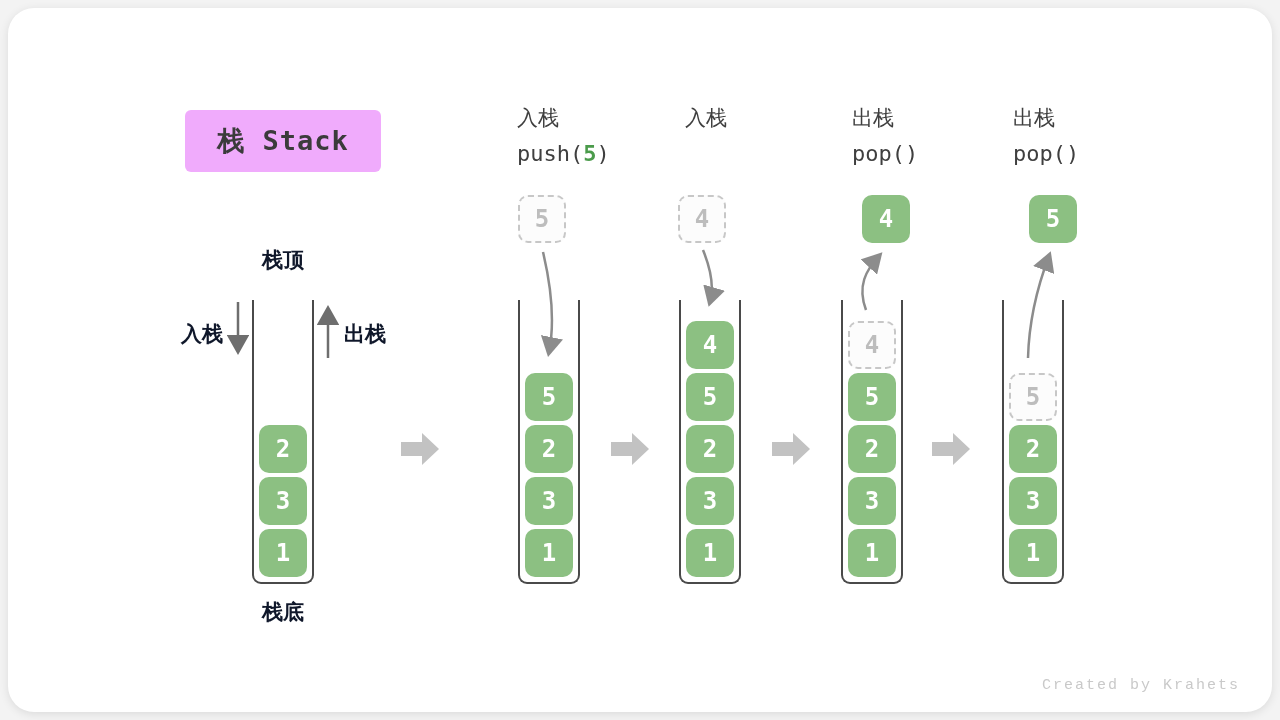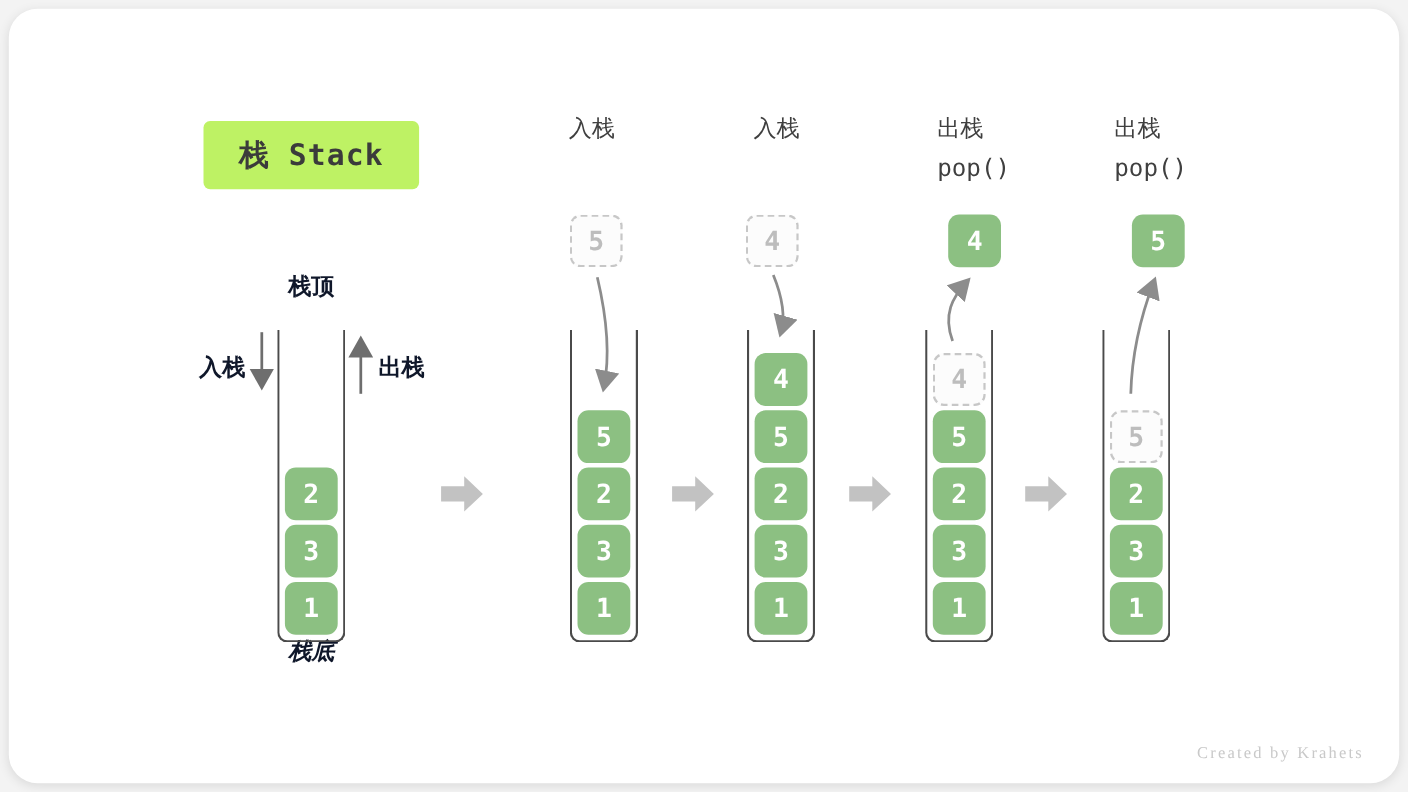--- a/index.html
+++ b/index.html
@@ -19,21 +19,21 @@
     left: 8px; top: 8px; right: 8px; bottom: 8px;
     background: #ffffff;
     border-radius: 26px;
     box-shadow: 0 2px 10px rgba(0,0,0,0.10);
   }
   .abs { position: absolute; }
 
   
   .title-box {
     left: 185px; top: 110px; width: 196px; height: 62px;
-    background: #bef264;
+    background: #f0abfc;
     border-radius: 6px;
     display: flex; align-items: center; justify-content: center;
     font-family: "DejaVu Sans Mono", monospace;
     font-size: 27px; font-weight: 700; color: #3b3b3b;
     letter-spacing: 1px;
   }
 
   
   .op {
     top: 104px; width: 160px; height: 70px;
@@ -92,53 +92,54 @@
   .float-block.dashed {
     background: #fcfcfc;
     border: 2px dashed #c7c7c7;
     color: #bdbdbd;
   }
 
   .overlay { left: 0; top: 0; pointer-events: none; }
 
   .watermark {
     right: 40px; bottom: 26px;
-    font-family: Liberation Serif, serif;
+    font-family: Liberation Mono, monospace;
     font-size: 15px; color: #c9c9c9;
     letter-spacing: 2px;
     text-align: center;
   }
 </style>
 </head>
 <body>
 
 <div class="canvas">
   <div class="card abs"></div>
 
   <div class="title-box abs">
     <span>栈 Stack</span>
   </div>
 
   <div class="op abs" style="left:517px;">
     <div class="op-word">入栈</div>
+    <div class="op-code"><span>push(</span><span class="op-arg">5</span><span>)</span></div>
   </div>
   <div class="op abs" style="left:685px;">
     <div class="op-word">入栈</div>
   </div>
   <div class="op abs" style="left:852px;">
     <div class="op-word">出栈</div>
     <div class="op-code"><span>pop(</span><span class="op-arg"></span><span>)</span></div>
   </div>
   <div class="op abs" style="left:1013px;">
     <div class="op-word">出栈</div>
     <div class="op-code"><span>pop(</span><span class="op-arg"></span><span>)</span></div>
   </div>
 
   <div class="side-label abs" style="left:243px; top:246px; width:80px;">栈顶</div>
-  <div class="side-label abs" style="left:243px; top:578px; width:80px;font-style:italic;">栈底</div>
+  <div class="side-label abs" style="left:243px; top:598px; width:80px;">栈底</div>
   <div class="side-label abs" style="left:177px; top:320px; width:50px;">入栈</div>
   <div class="side-label abs" style="left:340px; top:320px; width:50px;">出栈</div>
 
   <div class="float-block dashed abs" style="left:518px;">
     <span>5</span>
   </div>
   <div class="float-block dashed abs" style="left:678px;">
     <span>4</span>
   </div>
   <div class="float-block solid abs" style="left:862px;">

